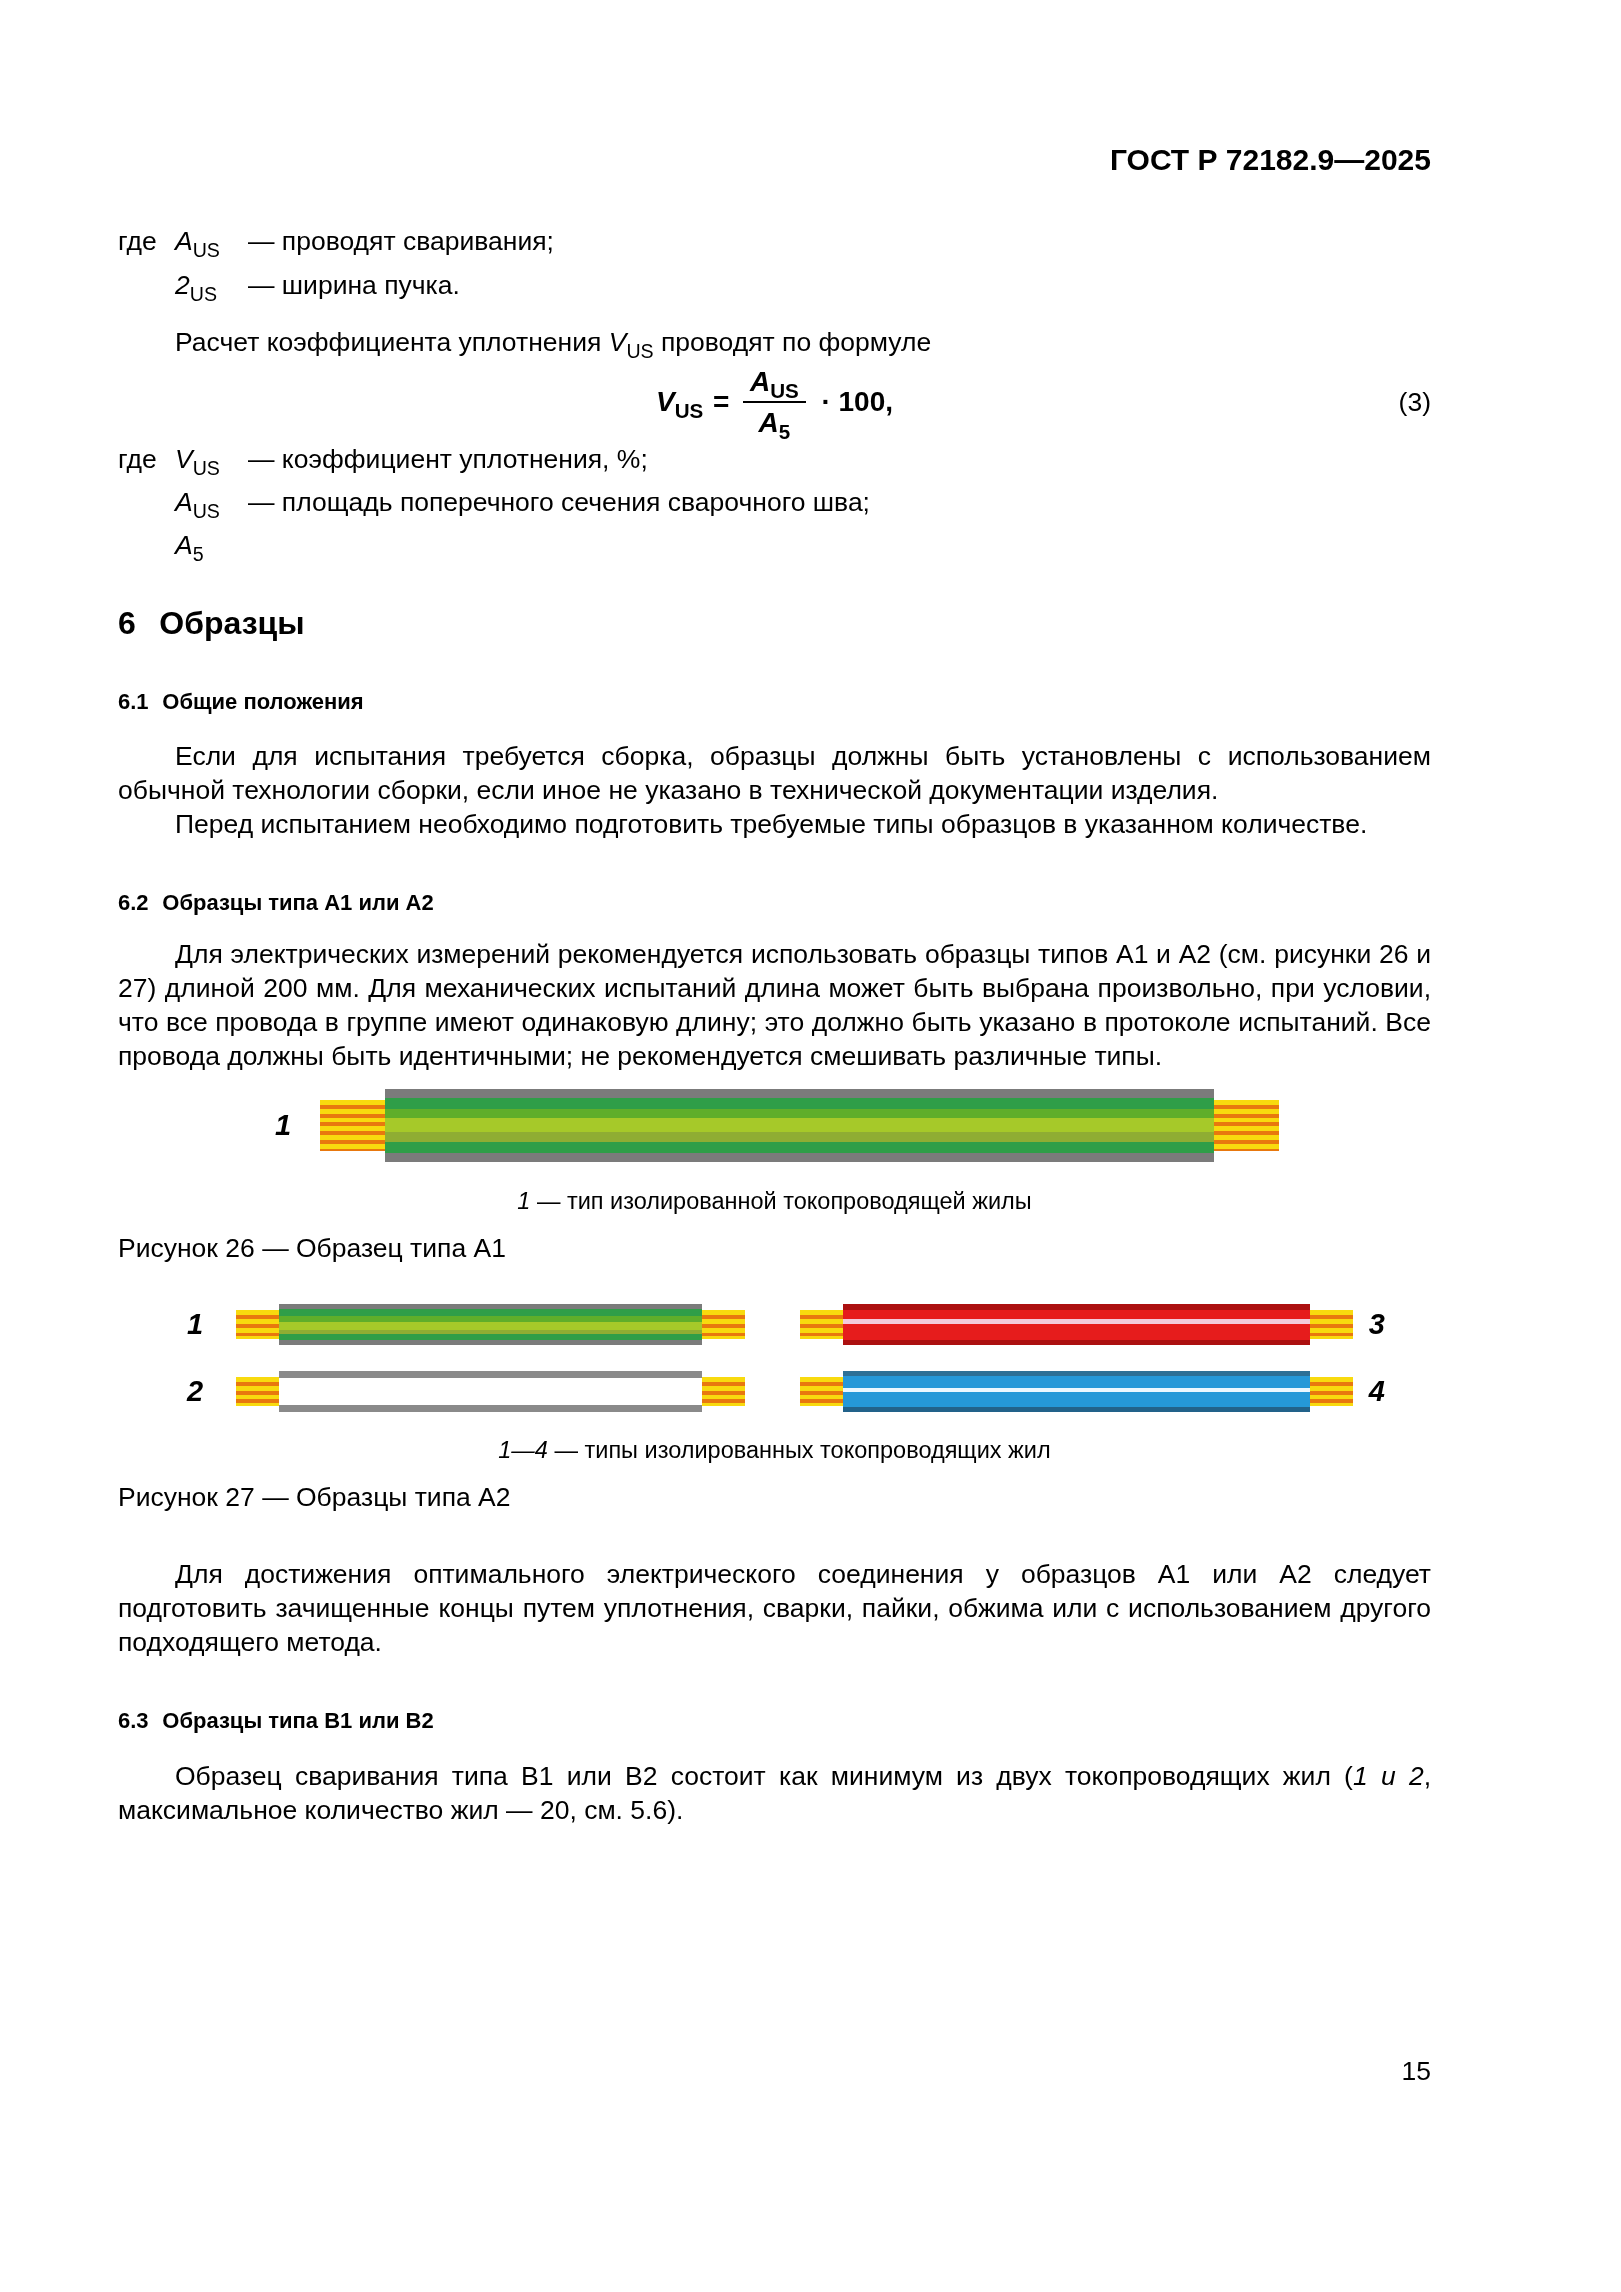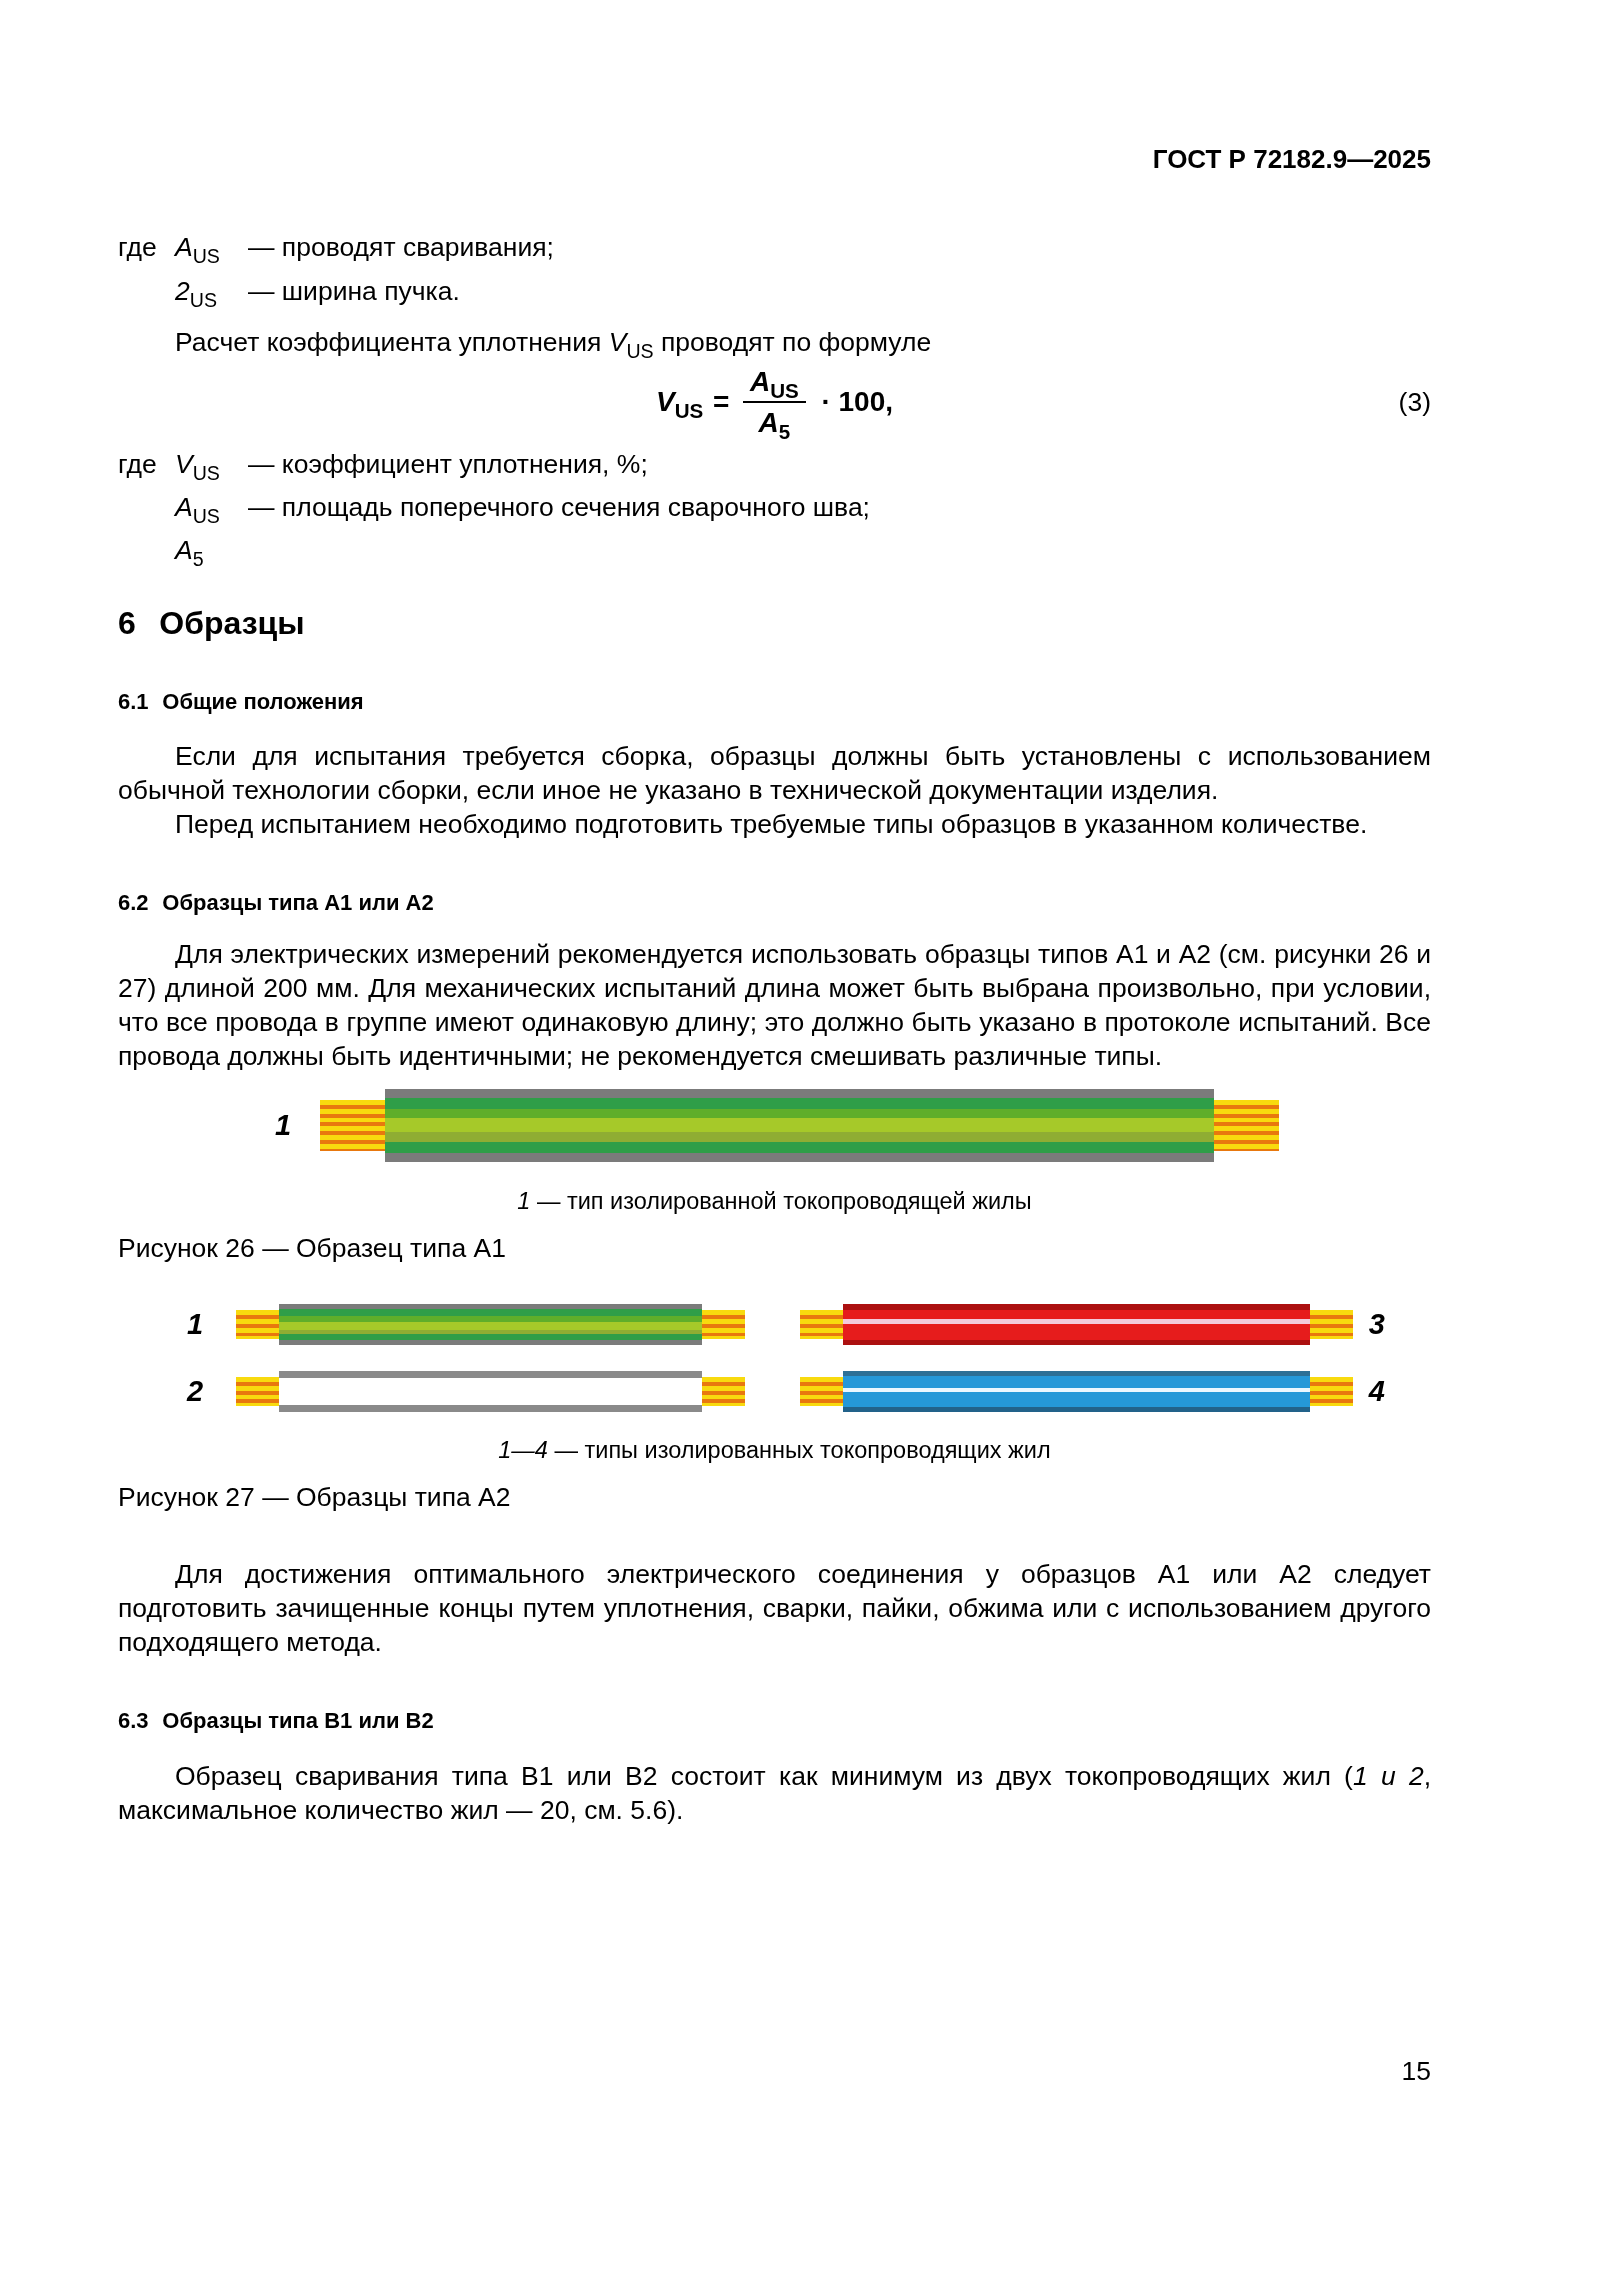--- a/index.html
+++ b/index.html
@@ -2,28 +2,28 @@
 <html><head>
 <meta charset="utf-8">
 <style>
   html,body { margin:0; padding:0; background:#ffffff; }
   .page {
     position:relative; width:1621px; height:2293px; background:#ffffff;
     font-family:"Liberation Sans", sans-serif; color:#000; overflow:hidden;
   }
   .content { position:absolute; left:118px; top:0; width:1313px; font-size:26.5px; line-height:33px; }
 
-  .doc-header { padding-top:143px; text-align:right; font-weight:700; font-size:26px; }
+  .doc-header { padding-top:143px; text-align:right; font-weight:700; font-size:30px; }
 
   .it { font-style:italic; }
   .sub { font-size:19.6px; font-style:normal; vertical-align:-6.9px; line-height:0; }
 
   .sym-block { margin-top:49px; }
   .sym-block.second { margin-top:2px; }
-  .sym-row { display:flex; align-items:center; height:44px; }
+  .sym-row { display:flex; align-items:flex-start; height:44px; }
   .sym-lead { width:57px; }
   .sym-symbol { width:73px; font-style:italic; }
   .sym-def { flex:1; }
 
   .para { margin:21.6px 0 0 0; text-align:justify; text-indent:57px; line-height:34px; }
   .para.tight { margin-top:0; }
 
   .formula-row {
     position:relative; margin-top:3.9px; height:78px;
     display:flex; align-items:center; justify-content:center;

